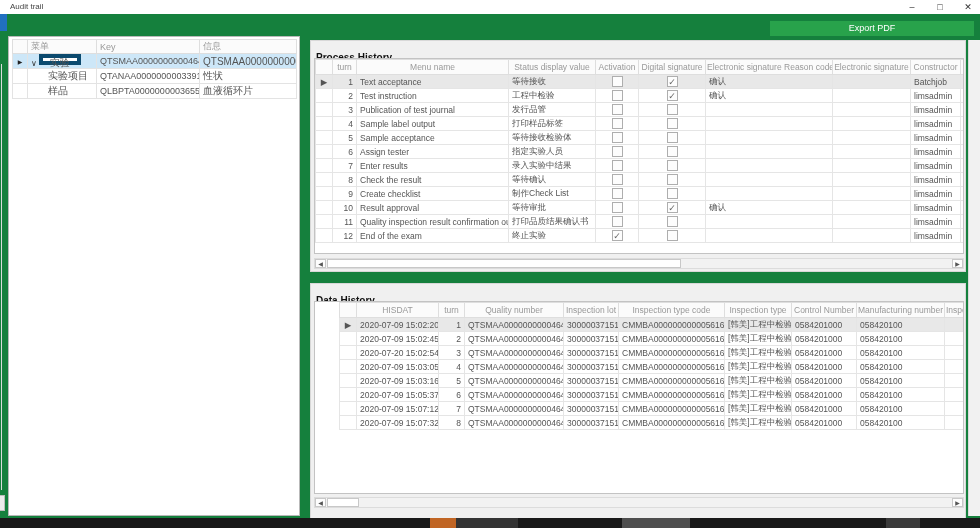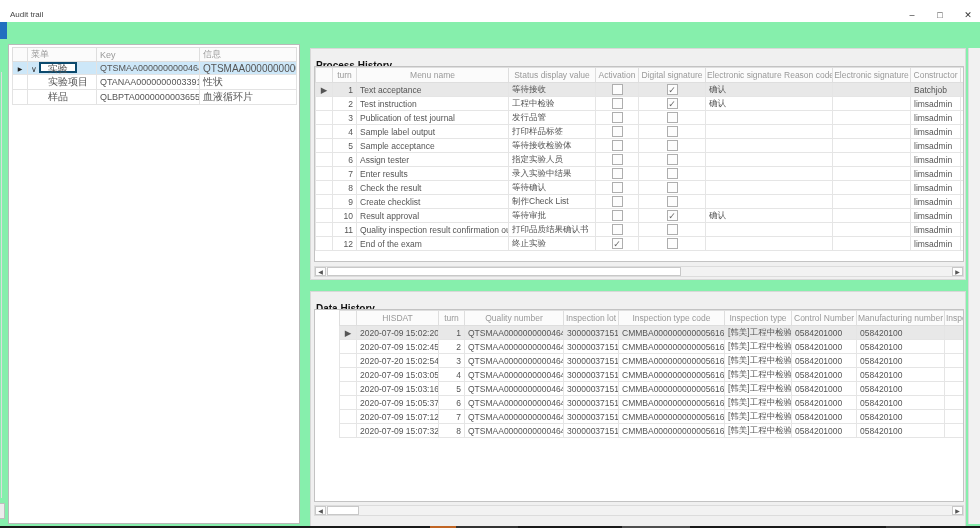--- a/index.html
+++ b/index.html
@@ -1,18 +1,18 @@
 <!DOCTYPE html>
 <html><head>
 <meta charset="utf-8">
 <style>
   * { margin:0; padding:0; box-sizing:border-box; }
   html,body { width:980px; height:528px; }
   body { font-family:"Liberation Sans","DejaVu Sans",sans-serif; background:#fff; position:relative; overflow:hidden; }
-  .screen { position:absolute; inset:0; background:#86efac;margin-top:8px; }
+  .screen { position:absolute; inset:0; background:#15803d; }
 
   
   .titlebar { position:absolute; left:0; top:0; width:980px; height:14px; background:#fff; }
   .titlebar .title { position:absolute; left:10px; top:2px; font-size:8px; color:#444; }
   .win-controls { position:absolute; right:6px; top:0; height:14px; display:flex; gap:16px; align-items:center; }
   .win-btn { font-size:9px; color:#333; width:12px; text-align:center; cursor:default; }
 
   .blue-frag { position:absolute; left:0; top:14px; width:7px; height:17px; background:#2170c0; }
   .left-line { position:absolute; left:1px; top:64px; width:1px; height:426px; background:#dcdcdc; }
   .left-frag { position:absolute; left:0; top:495px; width:5px; height:16px; background:#ececec; border:1px solid #bdbdbd; border-left:none; }
@@ -22,21 +22,21 @@
 
   
   .left-panel { position:absolute; left:8px; top:36px; width:292px; height:480px; background:#fff; border:1px solid #b9b9b9; }
   .tree-grid { position:absolute; left:3px; top:2px; width:284px; border-collapse:collapse; table-layout:fixed;border-radius:16px; }
   .tree-grid th { height:13px; background:#fbfbfb; border:1px solid #dedede; color:#999; font-weight:normal; font-size:9px; text-align:left; padding:0 3px; overflow:hidden; white-space:nowrap; }
   .tree-grid td { height:13px; border:1px solid #e3e3e3; font-size:9px; color:#555; padding:0 3px; white-space:nowrap; overflow:hidden; }
   .tree-grid tr.sel td { background:#cde7f8; }
   .tree-grid td.ind { text-align:center; padding:0; font-size:6px; color:#222; }
   .tree-grid td.cjk { font-size:10px; }
   .exp { font-size:8px; color:#333; margin-right:2px; }
-  .nodebox { display:inline-block; border:2px solid #0c4a6e; background:#fff; padding:0 7px; height:11px; line-height:10px; font-size:10px; }
+  .nodebox { display:inline-block; border:4px solid #0c4a6e; background:#fff; padding:0 7px; height:11px; line-height:10px; font-size:10px; }
   .lvl1 { padding-left:20px !important; }
 
   
   .right-strip { position:absolute; left:968px; top:40px; width:12px; height:476px; background:#f1f1f1; border-left:1px solid #dadada; }
   .groupbox { position:absolute; left:310px; width:656px; background:#f0f0f0; border:1px solid #d8d8d8; }
   .gb-process { top:40px; height:232px; }
   .gb-data { top:283px; height:247px; }
   .group-title { position:absolute; left:5px; top:11px; font-size:10px; font-weight:bold; color:#111;text-align:center; }
   .table-wrap { position:absolute; left:3px; top:17px; width:650px; background:#fff; border:1px solid #c3c3c3; overflow:hidden; }
   .gb-process .table-wrap { height:196px; }
@@ -82,20 +82,21 @@
       <span class="win-btn">–</span>
       <span class="win-btn">□</span>
       <span class="win-btn">✕</span>
     </div>
   </div>
 
   <div class="blue-frag"></div>
   <div class="left-line"></div>
   <div class="left-frag"></div>
 
+  <button class="export-btn">Export PDF</button>
 
   <div class="left-panel">
     <table class="tree-grid">
       <colgroup>
           <col style="width:15px">
           <col style="width:69px">
           <col style="width:103px">
           <col style="width:97px">
         </colgroup>
       <thead>

